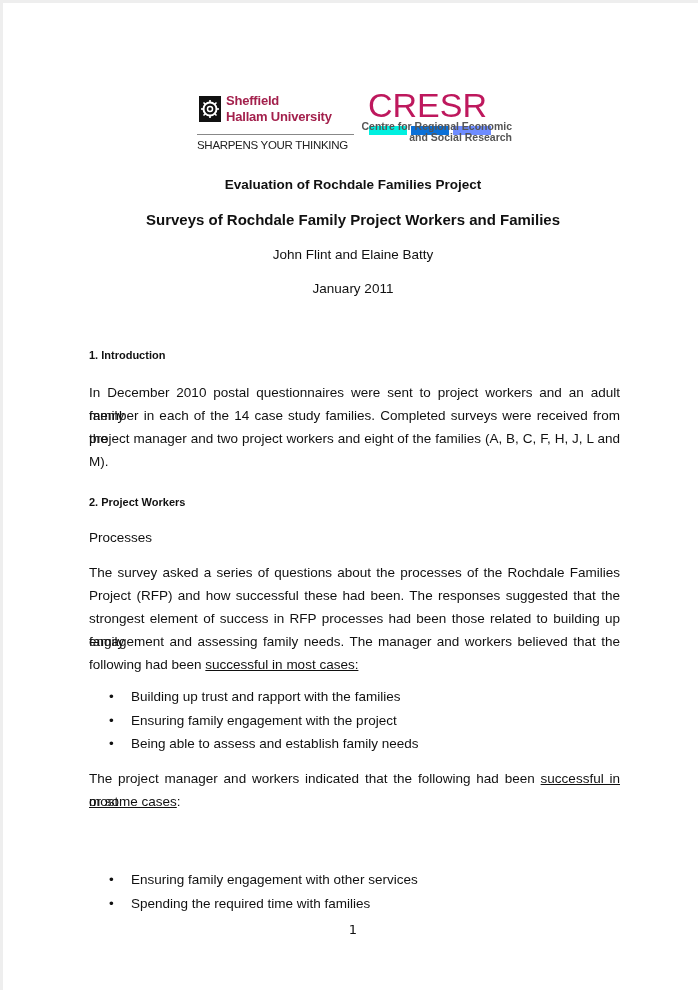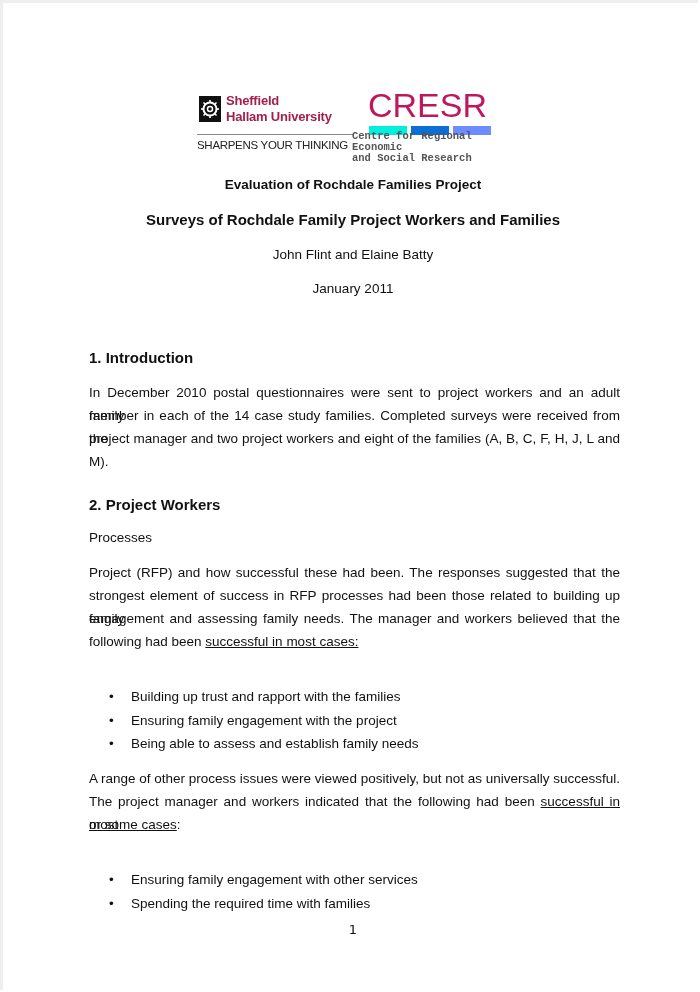--- a/index.html
+++ b/index.html
@@ -14,30 +14,30 @@
     .shu-emblem { position: absolute; left: 3px; top: 9px; width: 22px; height: 26px; background: #111; }
     .shu-emblem svg { position: absolute; left: 1px; top: 3px; }
     .shu-name { position: absolute; left: 30px; top: 6px; font-size: 13px; line-height: 16px; font-weight: bold; color: #a3204c; letter-spacing: -0.2px; }
     .shu-rule { position: absolute; left: 1px; top: 47px; width: 157px; height: 1px; background: #888; }
     .shu-tag { position: absolute; left: 1px; top: 52px; font-size: 11.5px; color: #222; white-space: nowrap; letter-spacing: -0.3px; text-align: right; }
 
     .cresr { position: absolute; left: 158px; top: 0; width: 160px; height: 70px; }
     .cresr-word { position: absolute; left: 14px; top: 2px; font-size: 34px; line-height: 32px; color: #be185d; letter-spacing: 0px; }
     .cresr-bars { position: absolute; left: 15px; top: 39px; height: 9px; width: 124px; }
     .cresr-bar { position: absolute; top: 0; height: 9px; width: 38px; }
-    .cresr-sub { position: absolute; left: -2px; top: 44px; width: 160px; text-align: left; font-size: 10.5px; line-height: 11px; color: #555; font-weight: bold; font-family: Liberation Mono, monospace; }
+    .cresr-sub { position: absolute; left: -2px; top: 34px; width: 160px; text-align: right; font-size: 10.5px; line-height: 11px; color: #555; font-weight: bold; }
 
     
     .center { position: absolute; left: 0; width: 700px; text-align: center; }
     .t1 { top: 174px; font-size: 13.5px; font-weight: bold; }
     .t2 { top: 208px; font-size: 15px; font-weight: bold; }
     .authors { top: 244px; font-size: 13.5px; }
     .date { top: 278px; font-size: 13.5px; }
 
-    .h { position: absolute; left: 86px; font-size: 15px; font-weight: bold; }
+    .h { position: absolute; left: 86px; font-size: 11px; font-weight: bold; }
     .sub { position: absolute; left: 86px; font-size: 13.5px; }
     .para { position: absolute; left: 86px; width: 531px; font-size: 13.5px; line-height: 23px; text-align: justify; }
     .para .line { display: block; text-align: justify; text-align-last: justify; height: 23px; }
     .para .line.last { text-align-last: left; }
     u { text-decoration: underline; }
 
     .bullets { position: absolute; left: 86px; font-size: 13.5px; }
     .bullet { position: relative; height: 23.5px; line-height: 23.5px; }
     .bullet .dot { position: absolute; left: 20px; top: 0; }
     .bullet .txt { position: absolute; left: 42px; top: 0; white-space: nowrap; }
@@ -98,20 +98,21 @@
   <div class="para" style="top:378px;">
     <span class="line">In December 2010 postal questionnaires were sent to project workers and an adult family</span>
     <span class="line">member in each of the 14 case study families. Completed surveys were received from the</span>
     <span class="line last">project manager and two project workers and eight of the families (A, B, C, F, H, J, L and M).</span>
   </div>
 
   <div class="h" style="top:493px;">2. Project Workers</div>
   <div class="sub" style="top:527px;">Processes</div>
 
   <div class="para" style="top:558px;">
+    <span class="line">The survey asked a series of questions about the processes of the Rochdale Families</span>
     <span class="line">Project (RFP) and how successful these had been. The responses suggested that the</span>
     <span class="line">strongest element of success in RFP processes had been those related to building up family</span>
     <span class="line">engagement and assessing family needs. The manager and workers believed that the</span>
     <span class="line last"><span>following had been </span><u>successful in most cases:</u></span>
   </div>
 
   <div class="bullets" style="top:682px;">
     <div class="bullet">
         <span class="dot">•</span>
         <span class="txt">Building up trust and rapport with the families</span>
@@ -120,21 +121,20 @@
         <span class="dot">•</span>
         <span class="txt">Ensuring family engagement with the project</span>
       </div>
     <div class="bullet">
         <span class="dot">•</span>
         <span class="txt">Being able to assess and establish family needs</span>
       </div>
   </div>
 
   <div class="para" style="top:764px;">
-    <span class="line">A range of other process issues were viewed positively, but not as universally successful.</span>
     <span class="line"><span>The project manager and workers indicated that the following had been </span><u>successful in most</u></span>
     <span class="line last"><u>or some cases</u><span>:</span></span>
   </div>
 
   <div class="bullets" style="top:865px;">
     <div class="bullet">
         <span class="dot">•</span>
         <span class="txt">Ensuring family engagement with other services</span>
       </div>
     <div class="bullet">

